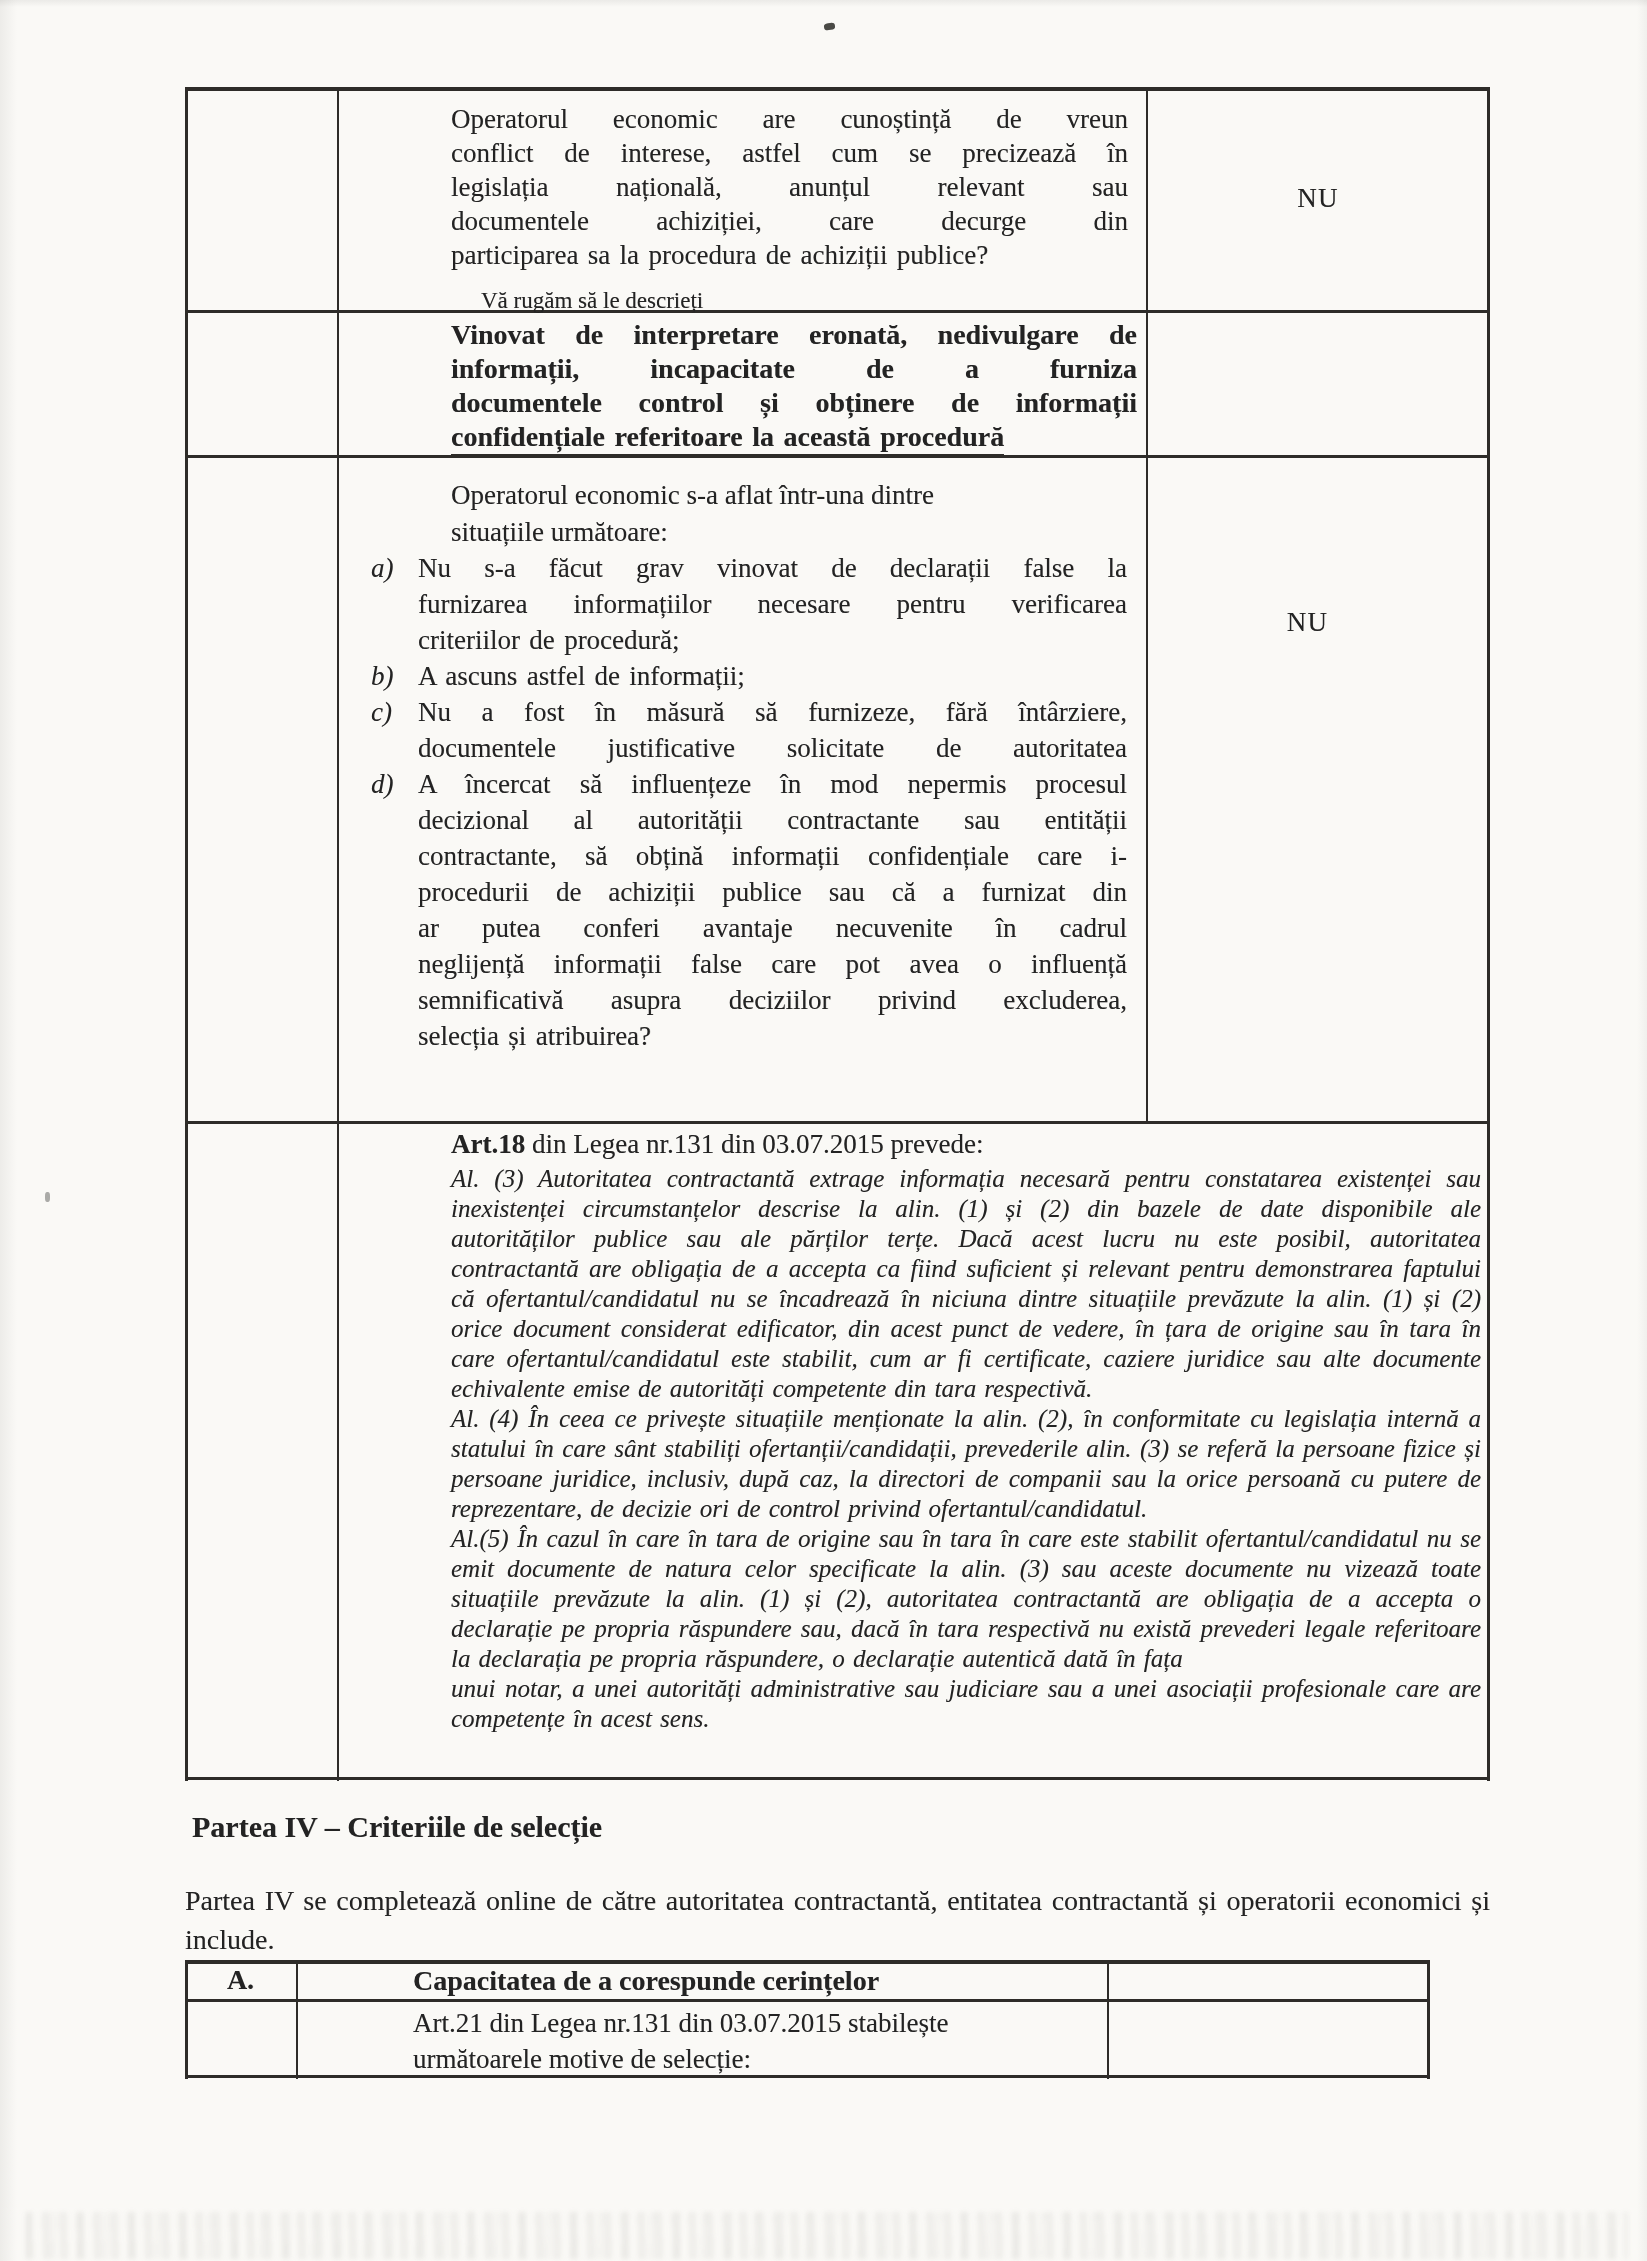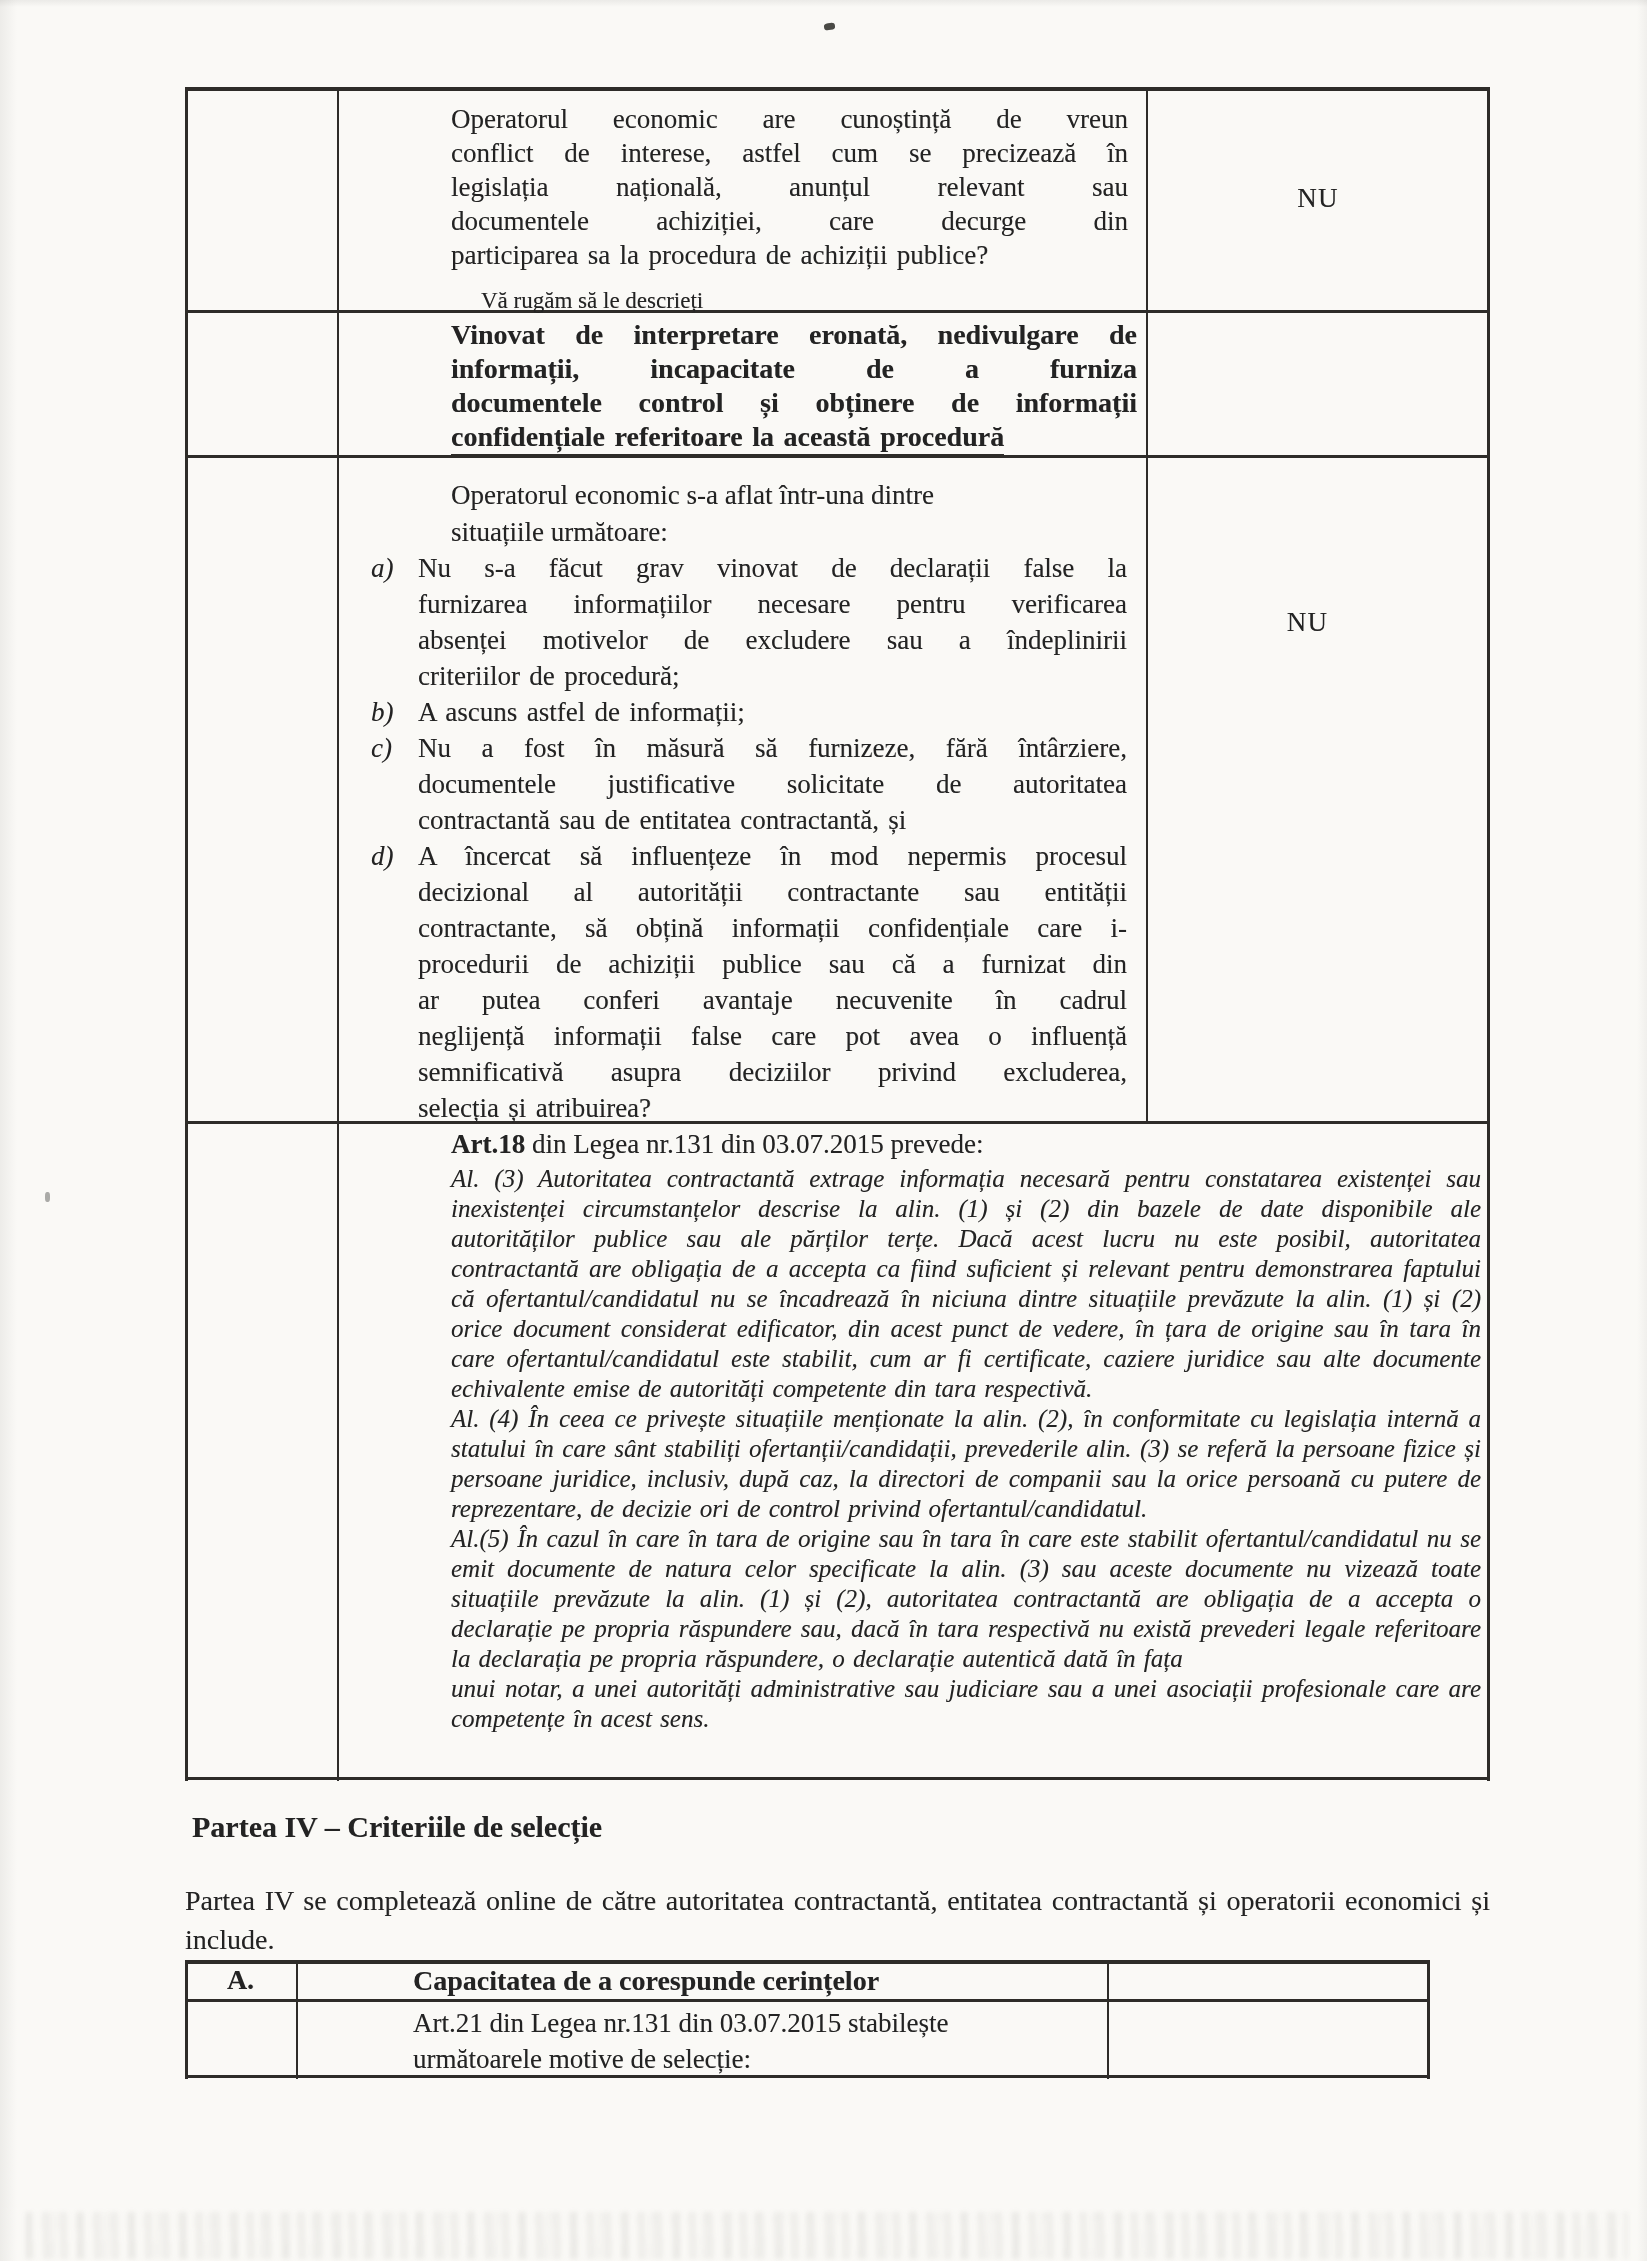--- a/index.html
+++ b/index.html
@@ -111,32 +111,30 @@
 
 <div class="intro-block ink">
   <div class="ln nl">Operatorul economic s-a aflat într-una dintre</div>
   <div class="ln nl">situațiile următoare:</div>
 </div>
 <div class="list-block ink">
   <div class="item">
     <span class="marker">a)</span>
     <div class="ln jl">Nu s-a făcut grav vinovat de declarații false la</div>
     <div class="ln jl">furnizarea informațiilor necesare pentru verificarea</div>
-    <div class="ln jl">absenței motivelor de excludere sau a îndeplinirii</div>
     <div class="ln nl">criteriilor de procedură;</div>
   </div>
   <div class="item">
     <span class="marker">b)</span>
     <div class="ln nl">A ascuns astfel de informații;</div>
   </div>
   <div class="item">
     <span class="marker">c)</span>
     <div class="ln jl">Nu a fost în măsură să furnizeze, fără întârziere,</div>
     <div class="ln jl">documentele justificative solicitate de autoritatea</div>
-    <div class="ln nl">contractantă sau de entitatea contractantă, și</div>
   </div>
   <div class="item">
     <span class="marker">d)</span>
     <div class="ln jl">A încercat să influențeze în mod nepermis procesul</div>
     <div class="ln jl">decizional al autorității contractante sau entității</div>
     <div class="ln jl">contractante, să obțină informații confidențiale care i-</div>
     <div class="ln jl">procedurii de achiziții publice sau că a furnizat din</div>
     <div class="ln jl">ar putea conferi avantaje necuvenite în cadrul</div>
     <div class="ln jl">neglijență informații false care pot avea o influență</div>
     <div class="ln jl">semnificativă asupra deciziilor privind excluderea,</div>

